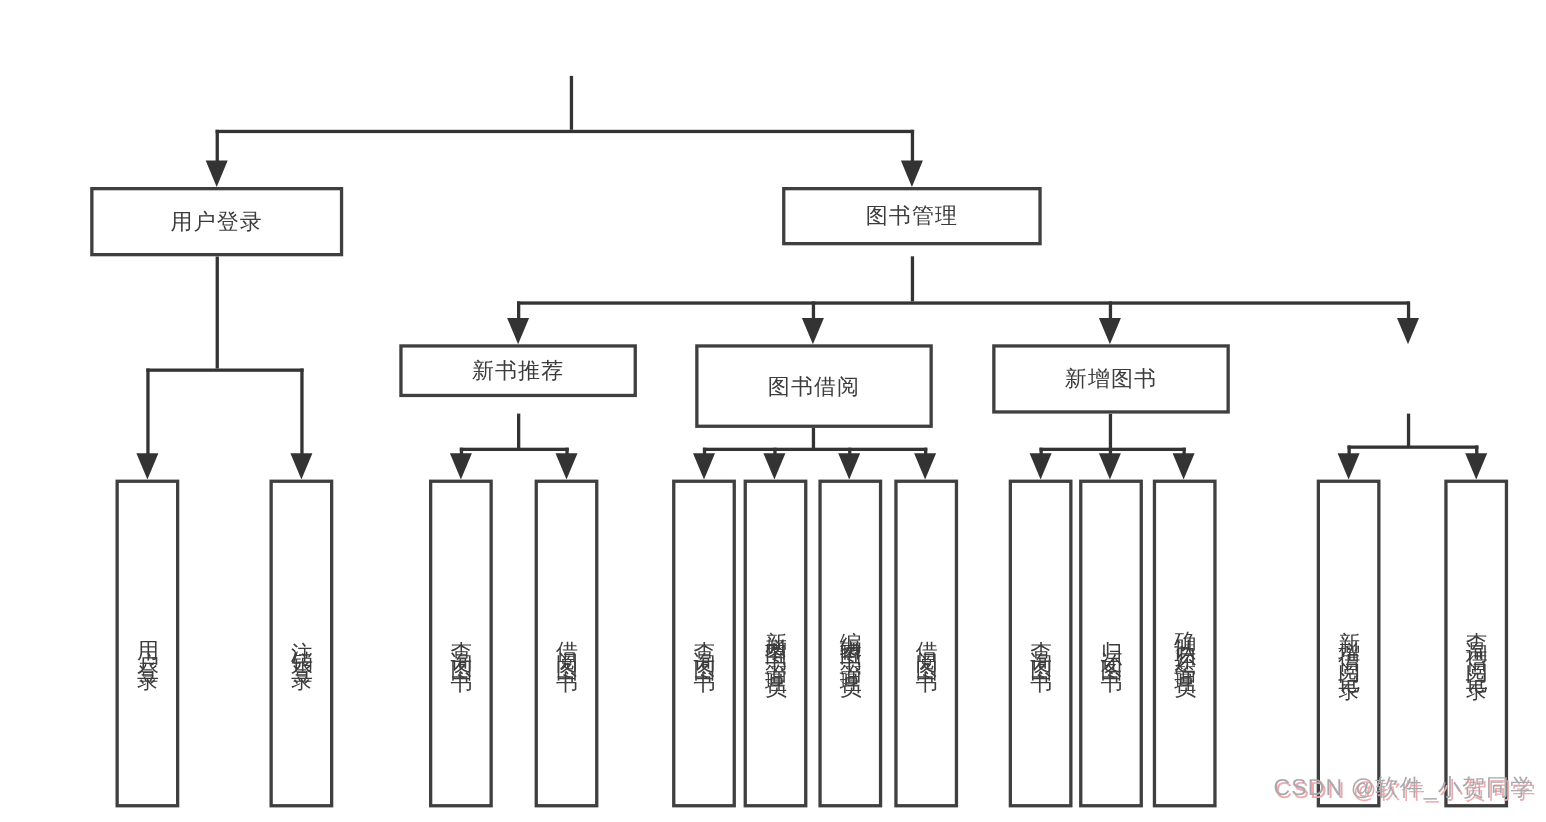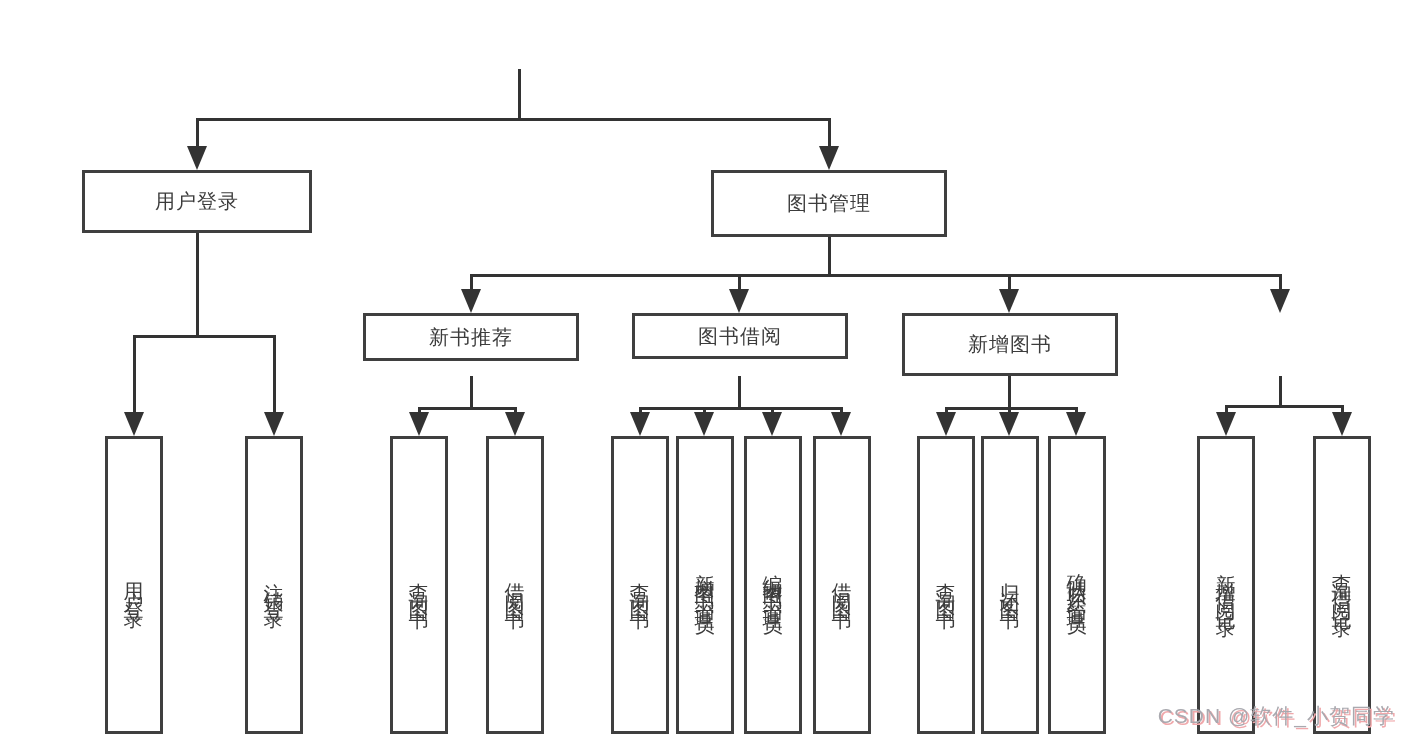--- a/index.html
+++ b/index.html
@@ -70,21 +70,21 @@
   <div class="line" style="left:518px;top:69px;width:3px;height:49px;"></div>
   <div class="line" style="left:196px;top:118px;width:635px;height:3px;"></div>
   <div class="line" style="left:196px;top:118px;width:3px;height:30px;"></div>
   <div class="arrow" style="left:187px;top:146px;"></div>
   <div class="line" style="left:828px;top:118px;width:3px;height:30px;"></div>
   <div class="arrow" style="left:819px;top:146px;"></div>
 
   <div class="hbox" style="left:82px;top:170px;width:230px;height:63px;">
     <span>用户登录</span>
   </div>
-  <div class="hbox" style="left:711px;top:170px;width:236px;height:67px;">
+  <div class="hbox" style="left:711px;top:170px;width:236px;height:53px;">
     <span>图书管理</span>
   </div>
 
   <div class="line" style="left:196px;top:233px;width:3px;height:102px;"></div>
   <div class="line" style="left:133px;top:335px;width:143px;height:3px;"></div>
   <div class="line" style="left:133px;top:335px;width:3px;height:79px;"></div>
   <div class="arrow" style="left:124px;top:412px;"></div>
   <div class="line" style="left:273px;top:335px;width:3px;height:79px;"></div>
   <div class="arrow" style="left:264px;top:412px;"></div>
 
@@ -95,21 +95,21 @@
   <div class="line" style="left:738px;top:274px;width:3px;height:17px;"></div>
   <div class="arrow" style="left:729px;top:289px;"></div>
   <div class="line" style="left:1008px;top:274px;width:3px;height:17px;"></div>
   <div class="arrow" style="left:999px;top:289px;"></div>
   <div class="line" style="left:1279px;top:274px;width:3px;height:17px;"></div>
   <div class="arrow" style="left:1270px;top:289px;"></div>
 
   <div class="hbox" style="left:363px;top:313px;width:216px;height:48px;">
     <span>新书推荐</span>
   </div>
-  <div class="hbox" style="left:632px;top:313px;width:216px;height:46px;">
+  <div class="hbox" style="left:632px;top:313px;width:216px;height:76px;">
     <span>图书借阅</span>
   </div>
   <div class="hbox" style="left:902px;top:313px;width:216px;height:63px;">
     <span>新增图书</span>
   </div>
 
   <div class="line" style="left:470px;top:376px;width:3px;height:33px;"></div>
   <div class="line" style="left:418px;top:407px;width:99px;height:3px;"></div>
   <div class="line" style="left:418px;top:407px;width:3px;height:7px;"></div>
   <div class="arrow" style="left:409px;top:412px;"></div>

